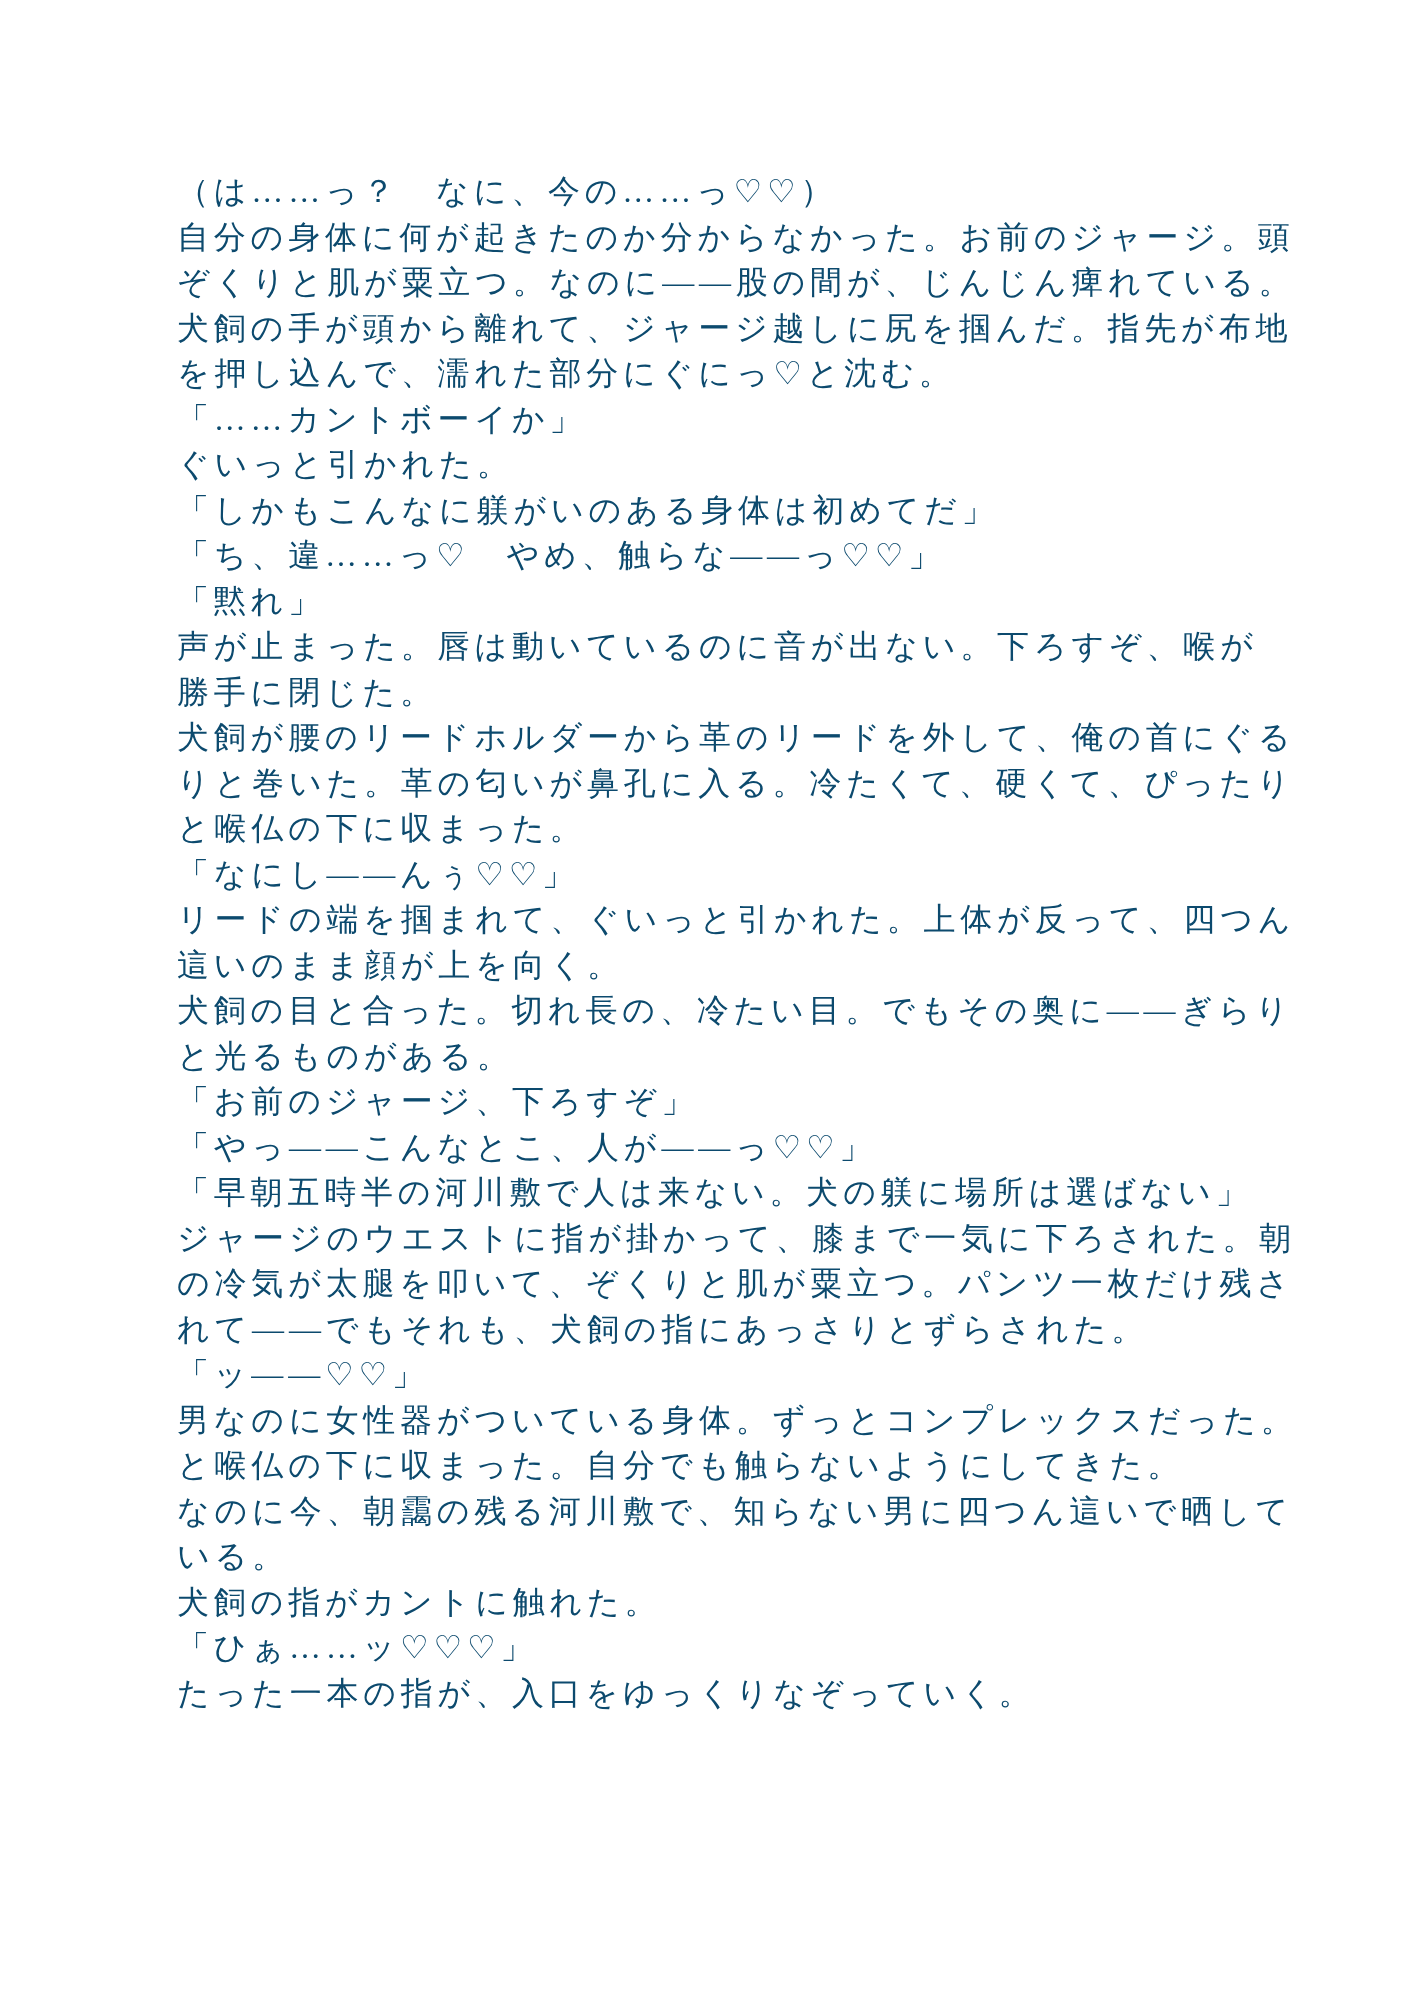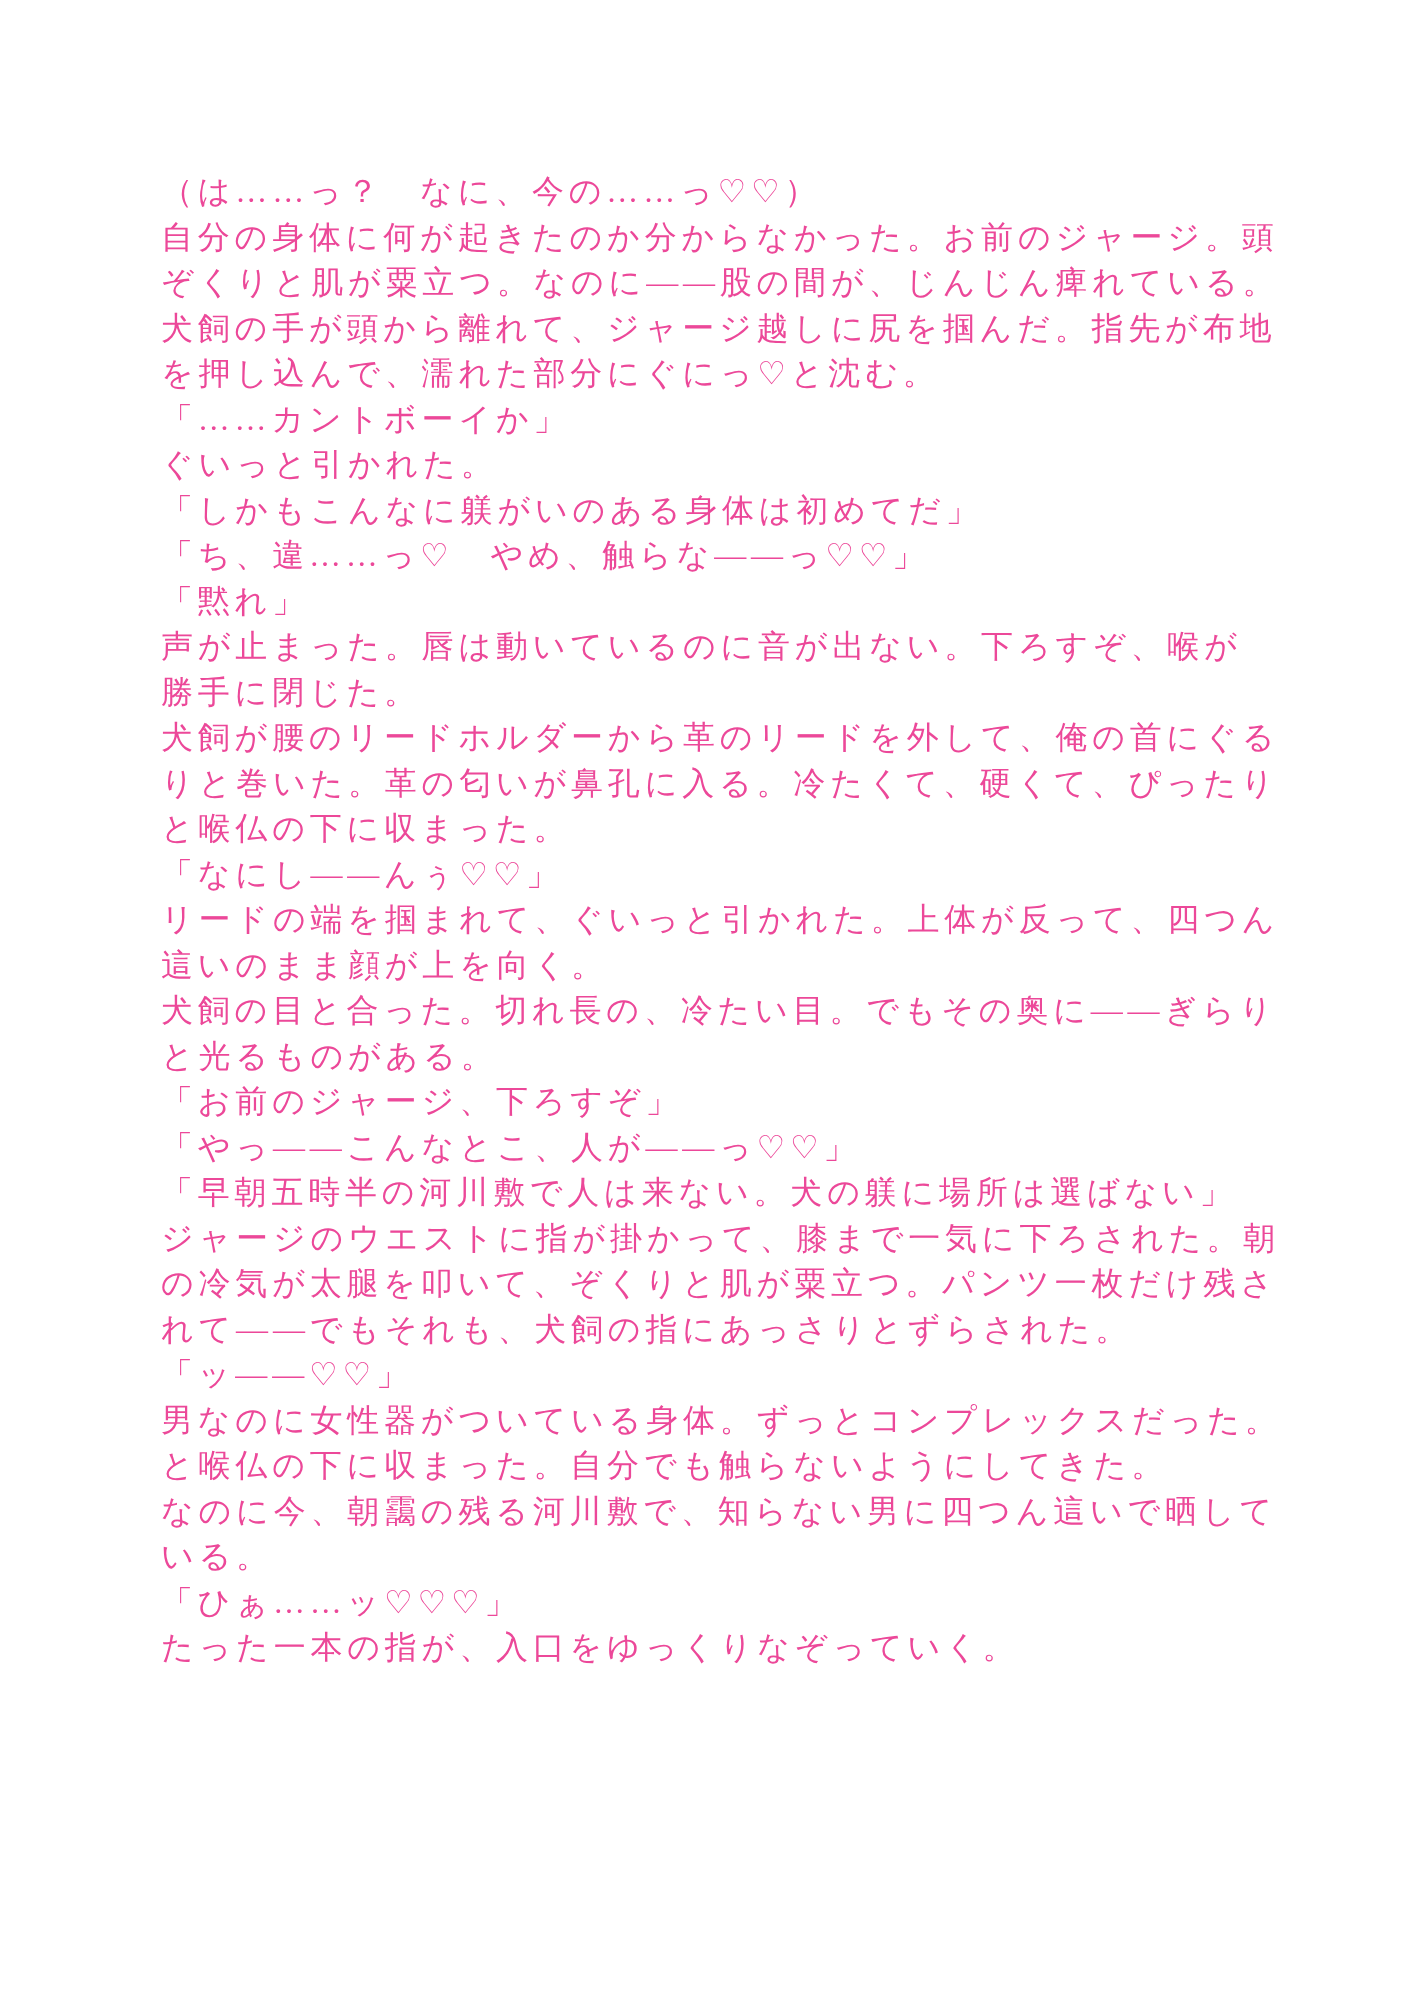--- a/index.html
+++ b/index.html
@@ -36,21 +36,21 @@
     margin: 0;
     padding: 0;
     height: 45.5px;
     white-space: nowrap;
   }
 </style>
 </head>
 <body style="background: rgb(255, 255, 255);">
 
 <div class="page">
-  <div class="text-block" id="text-block" style="color: #ec4899;">
+  <div class="text-block" id="text-block" style="color: #0c4a6e; margin-left: 16px;">
       <p>（は……っ？　なに、今の……っ♡♡）</p>
       <p>自分の身体に何が起きたのか分からなかった。お前のジャージ。頭</p>
       <p>ぞくりと肌が粟立つ。なのに――股の間が、じんじん痺れている。</p>
       <p>犬飼の手が頭から離れて、ジャージ越しに尻を掴んだ。指先が布地</p>
       <p>を押し込んで、濡れた部分にぐにっ♡と沈む。</p>
       <p>「……カントボーイか」</p>
       <p>ぐいっと引かれた。</p>
       <p>「しかもこんなに躾がいのある身体は初めてだ」</p>
       <p>「ち、違……っ♡　やめ、触らな――っ♡♡」</p>
       <p>「黙れ」</p>
@@ -68,16 +68,17 @@
       <p>「やっ――こんなとこ、人が――っ♡♡」</p>
       <p>「早朝五時半の河川敷で人は来ない。犬の躾に場所は選ばない」</p>
       <p>ジャージのウエストに指が掛かって、膝まで一気に下ろされた。朝</p>
       <p>の冷気が太腿を叩いて、ぞくりと肌が粟立つ。パンツ一枚だけ残さ</p>
       <p>れて――でもそれも、犬飼の指にあっさりとずらされた。</p>
       <p>「ッ――♡♡」</p>
       <p>男なのに女性器がついている身体。ずっとコンプレックスだった。</p>
       <p>と喉仏の下に収まった。自分でも触らないようにしてきた。</p>
       <p>なのに今、朝靄の残る河川敷で、知らない男に四つん這いで晒して</p>
       <p>いる。</p>
+      <p>犬飼の指がカントに触れた。</p>
       <p>「ひぁ……ッ♡♡♡」</p>
       <p>たった一本の指が、入口をゆっくりなぞっていく。</p>
     </div>
 </div>
 
 </body></html>

